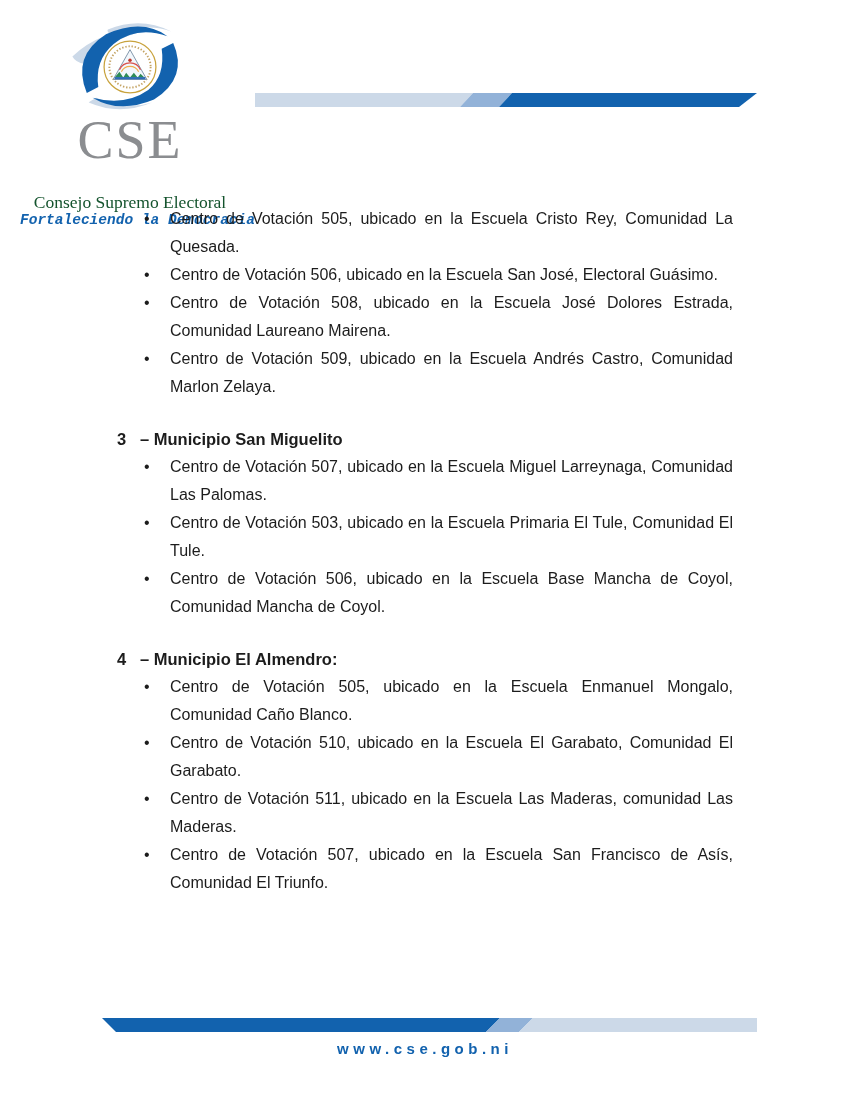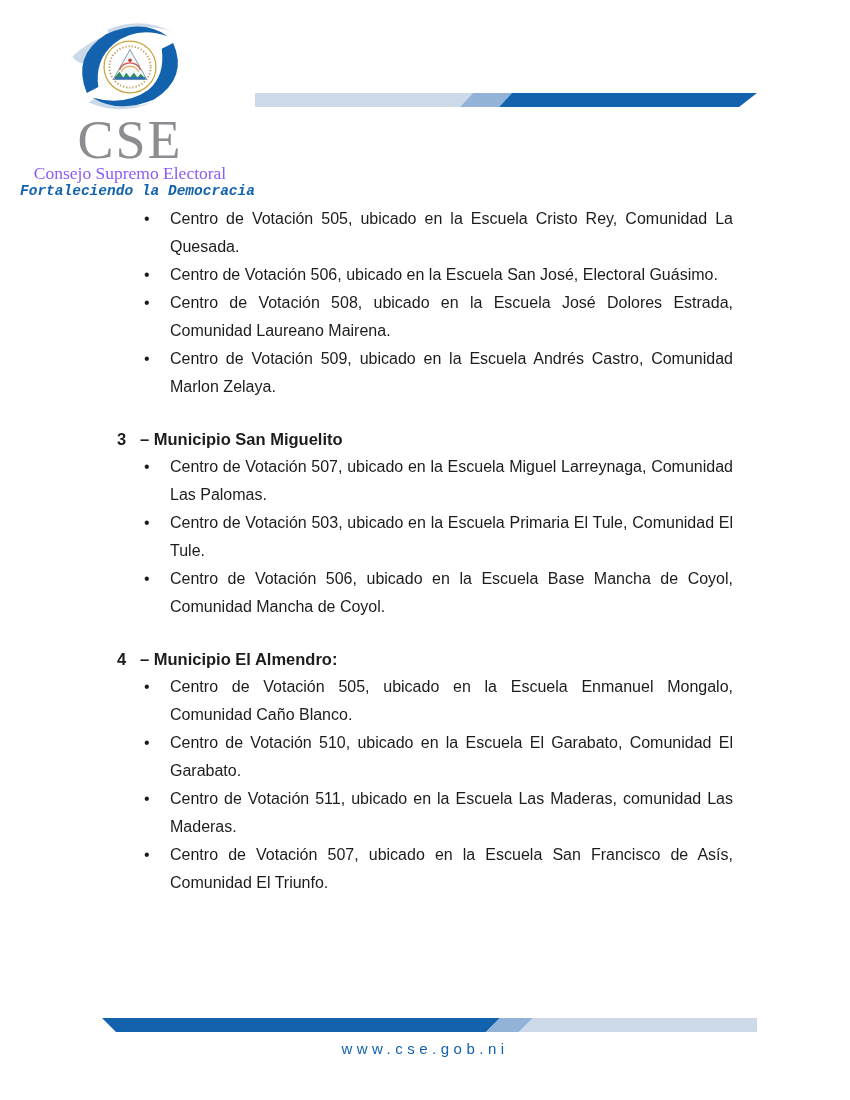--- a/index.html
+++ b/index.html
@@ -18,21 +18,21 @@
   }
   
   .logo-block{position:absolute;left:20px;top:18px;width:220px;text-align:center;}
   .emblem{display:block;margin:0 auto;}
   .logo-acronym{
     font-family:"Liberation Serif", serif;font-size:54px;line-height:48px;
     color:var(--logo-gray);letter-spacing:2px;font-weight:400;margin-top:2px;
   }
   .logo-orgname{
     font-family:"Liberation Serif", serif;font-size:17.5px;line-height:19px;
-    color:#8b5cf6;white-space:nowrap;
+    color:#14532d;white-space:nowrap;margin-top:29px;
   }
   .logo-tagline{
     font-family:Liberation Mono, monospace;font-style:italic;font-weight:700;
     font-size:14.5px;line-height:17px;color:var(--primary);white-space:nowrap;
   }
   .topbar{position:absolute;left:255px;top:93px;width:502px;height:14px;}
   
   .content{position:absolute;left:117px;top:205px;width:616px;}
   .center-list{list-style:none;margin:0;padding:0;}
   .center-list li{
@@ -45,21 +45,21 @@
   }
   .li-text{display:block;text-align:justify;}
   .section-header{
     display:flex;margin-top:24px;font-weight:700;font-size:16.5px;line-height:28px;
   }
   .sec-num{width:23px;flex:0 0 23px;}
   
   .bottombar{position:absolute;left:100px;top:1018px;width:657px;height:14px;}
   .footer-url{
     position:absolute;left:0;top:1040px;width:850px;text-align:center;
-    color:var(--primary);font-size:15px;letter-spacing:4.5px;font-weight:400;
+    color:var(--primary);font-size:15px;letter-spacing:4.5px;font-weight:700;
   }
 </style>
 </head>
 <body>
 
 <div class="logo-block">
   <svg class="emblem" width="150" height="96" viewBox="0 0 150 100">
 
     <path d="M52,12 Q86,-2 118,14 Q90,4 58,19 Q50,15 52,12 Z" fill="var(--bar-light)"></path>
     <path d="M15,40 Q50,8 96,13 Q58,18 28,48 Q18,46 15,40 Z" fill="var(--bar-light)"></path>

